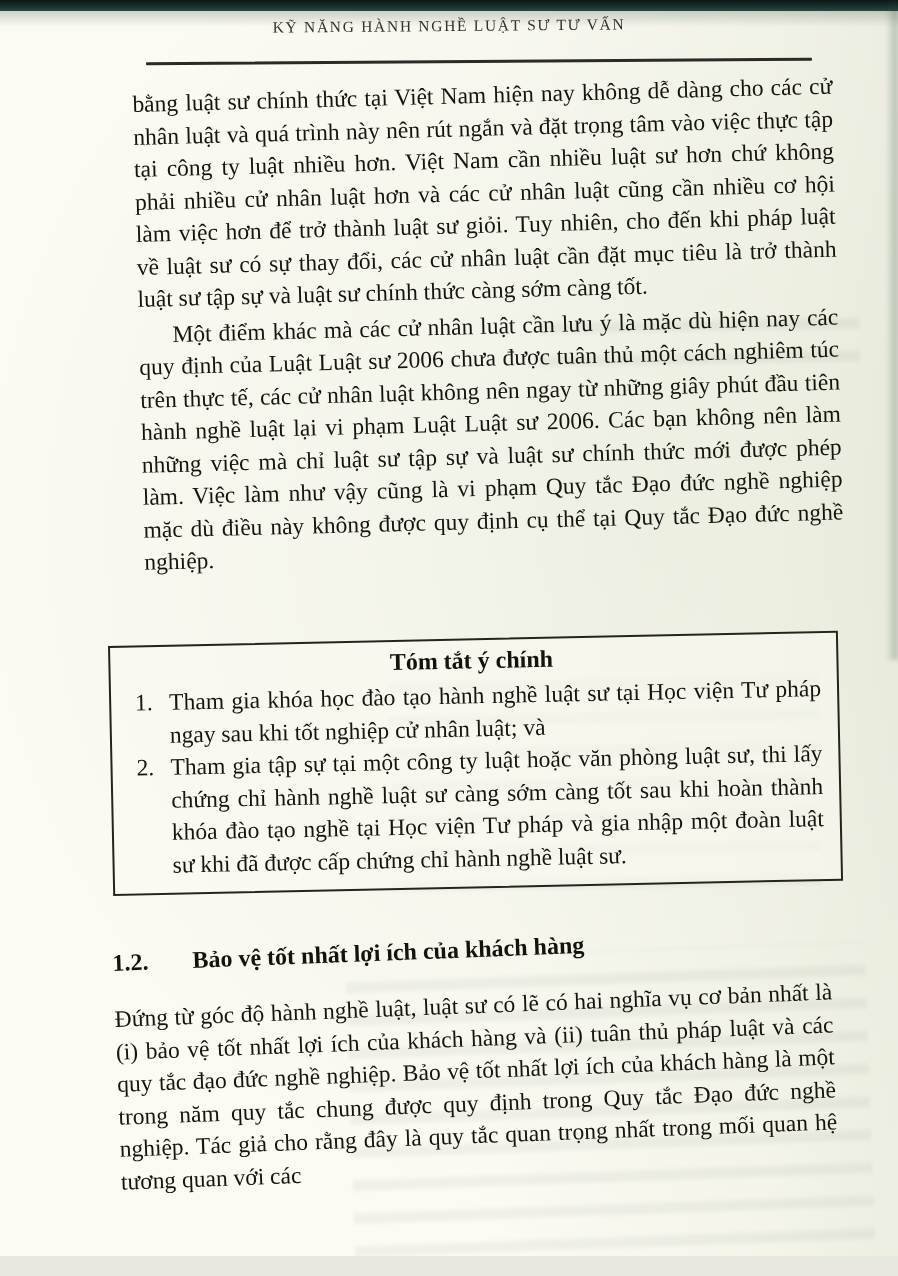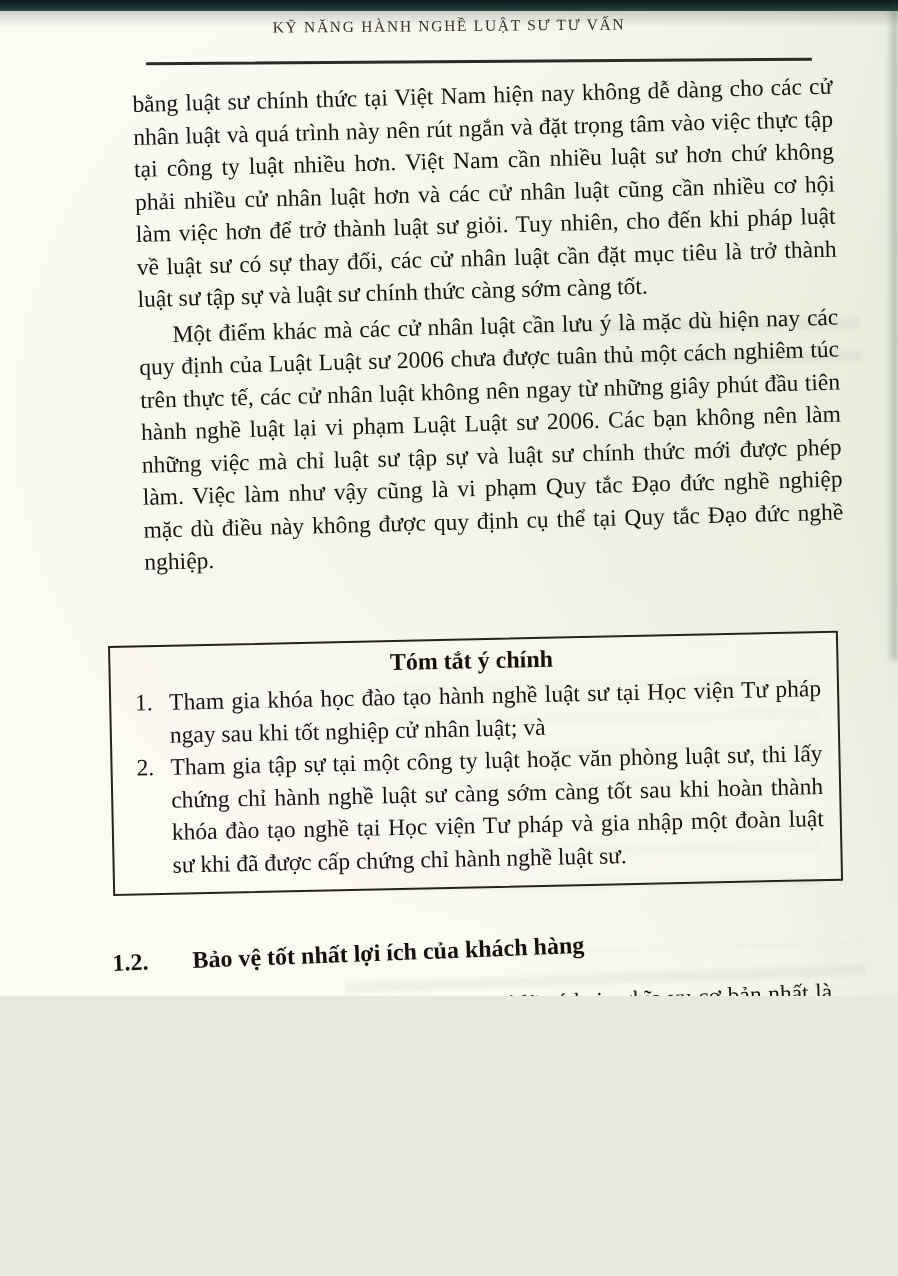--- a/index.html
+++ b/index.html
@@ -3,21 +3,21 @@
 <meta charset="utf-8">
 <style>
   * { box-sizing: border-box; }
   html, body { margin: 0; padding: 0; }
   body {
     width: 898px; height: 1276px; overflow: hidden;
     background: #e8e8e0;
     font-family: "Liberation Serif", serif;
   }
   .page {
-    position: relative; width: 898px; height: 996px; overflow: hidden;
+    position: relative; width: 898px; height: 1256px; overflow: hidden;
     background:
       radial-gradient(120% 90% at 72% 42%, rgba(219,226,205,0.38) 0%, rgba(219,226,205,0) 62%),
       linear-gradient(90deg, #fbfaf3 0%, #fbfaf3 55%, #f4f4e9 86%, #eceee1 100%);
     color: #171511;
   }
 
   
   .top-band {
     position: absolute; top: 0; left: 0; width: 100%; height: 11px;
     background: linear-gradient(180deg, #0a1716 0%, #1c3430 65%, #2b4740 100%);

